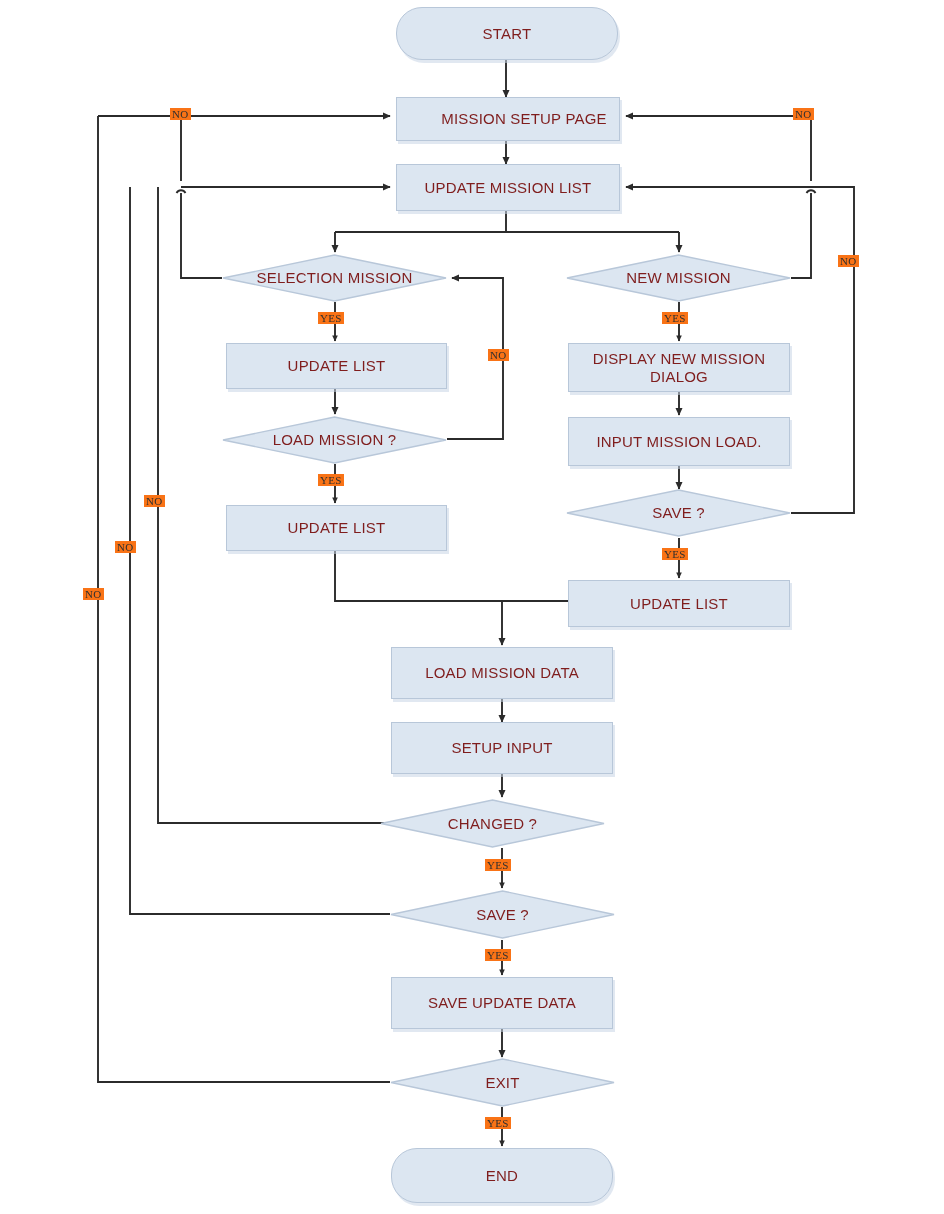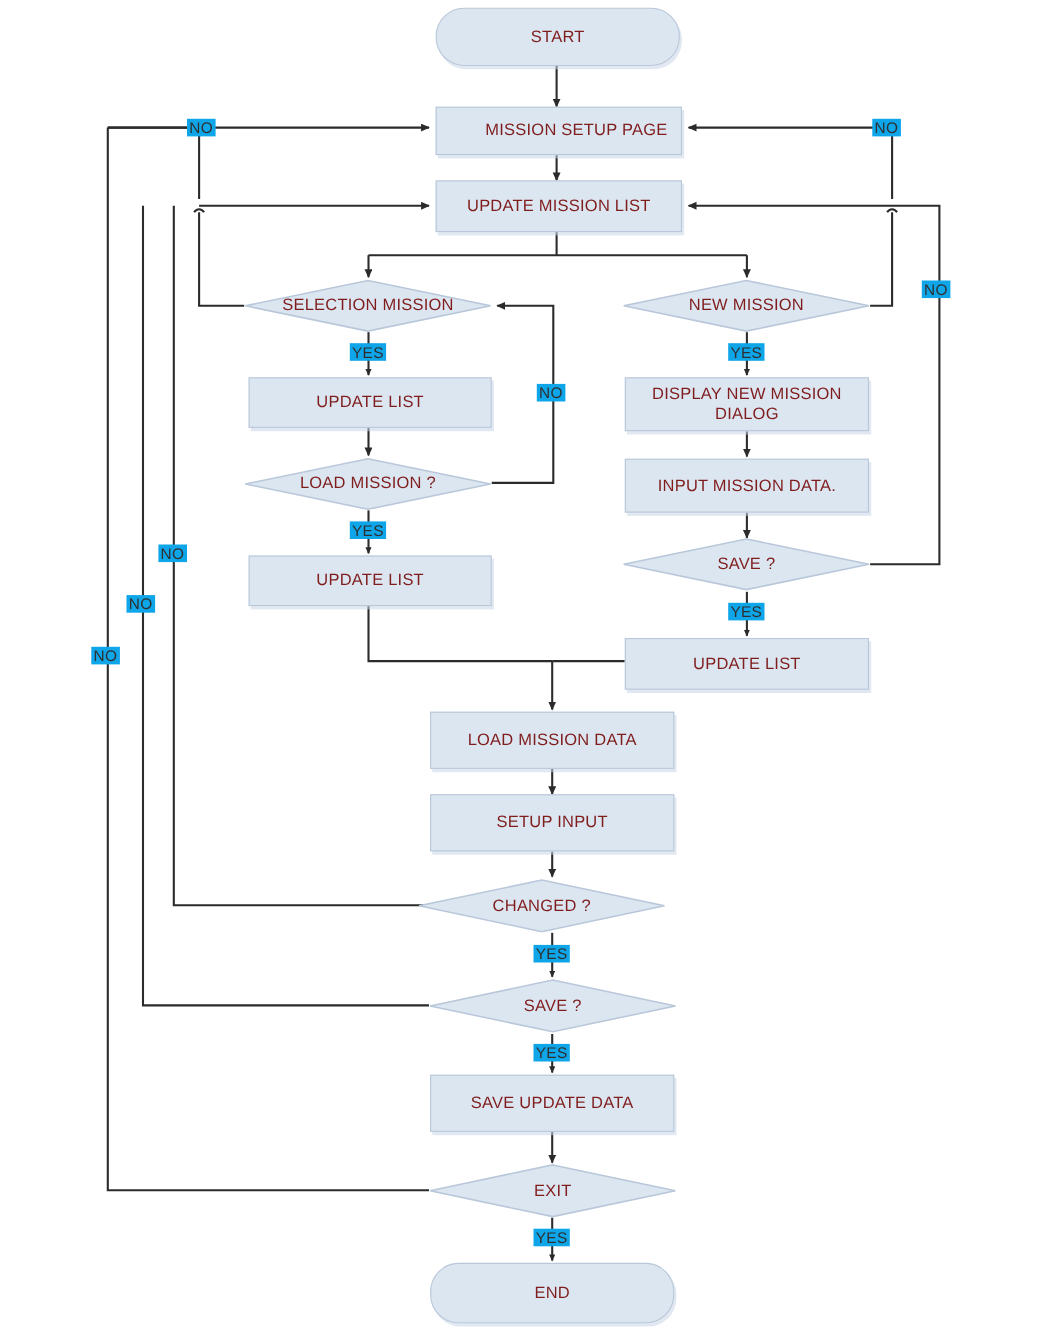--- a/index.html
+++ b/index.html
@@ -7,22 +7,22 @@
   #stage{position:relative;width:944px;height:1214px;background:#ffffff;overflow:hidden;}
   #svg-layer{position:absolute;left:0;top:0;width:944px;height:1214px;}
   .node{position:absolute;box-sizing:border-box;display:flex;align-items:center;justify-content:center;
         text-align:center;color:#7f1d1d;font-size:15px;letter-spacing:.2px;line-height:1.2;}
   .proc{background:#dce6f1;border:1px solid #b8c7d9;box-shadow:2px 3px 0 rgba(200,214,230,.55);}
   .term{background:#dce6f1;border:1px solid #b8c7d9;border-radius:26px;
         box-shadow:2px 3px 0 rgba(200,214,230,.55);}
   .diamond{background:transparent;border:0;}
   .diamond .dshape{position:absolute;left:0;top:0;width:100%;height:100%;}
   .diamond .dlabel{position:relative;z-index:2;width:100%;}
-  .edge-label{position:absolute;color:#2f2f2f;font-size:14px;letter-spacing:.3px;
-              background:#0ea5e9;padding:0 2px;white-space:nowrap;}
+  .edge-label{position:absolute;color:#2f2f2f;font-size:11px;letter-spacing:.3px;
+              background:#f97316;padding:0 2px;white-space:nowrap;font-family:Liberation Serif, serif;}
 </style>
 </head>
 <body>
 
 <div id="stage">
 
   <svg id="svg-layer" viewBox="0 0 944 1214" xmlns="http://www.w3.org/2000/svg">
     <defs>
       <marker id="arrow" markerWidth="10" markerHeight="10" refX="7.2" refY="3.6" orient="auto" markerUnits="userSpaceOnUse">
         <path d="M0,0 L8,3.6 L0,7.2 z" fill="#2b2b2b"></path>
@@ -133,21 +133,21 @@
   </div>
 
   <div class="node diamond" style="left:222px;top:416px;width:225px;height:48px;">
     <svg class="dshape" viewBox="0 0 225 48" preserveAspectRatio="none">
       <polygon points="112.5,1 224,24 112.5,47 1,24" fill="#dce6f1" stroke="#b8c7d9" stroke-width="1.4"></polygon>
     </svg>
     <span class="dlabel">LOAD MISSION ?</span>
   </div>
 
   <div class="node proc" style="left:568px;top:417px;width:222px;height:49px;">
-    <span>INPUT MISSION DATA.</span>
+    <span>INPUT MISSION LOAD.</span>
   </div>
 
   <div class="node diamond" style="left:566px;top:489px;width:225px;height:48px;">
     <svg class="dshape" viewBox="0 0 225 48" preserveAspectRatio="none">
       <polygon points="112.5,1 224,24 112.5,47 1,24" fill="#dce6f1" stroke="#b8c7d9" stroke-width="1.4"></polygon>
     </svg>
     <span class="dlabel">SAVE ?</span>
   </div>
 
   <div class="node proc" style="left:226px;top:505px;width:221px;height:46px;">

